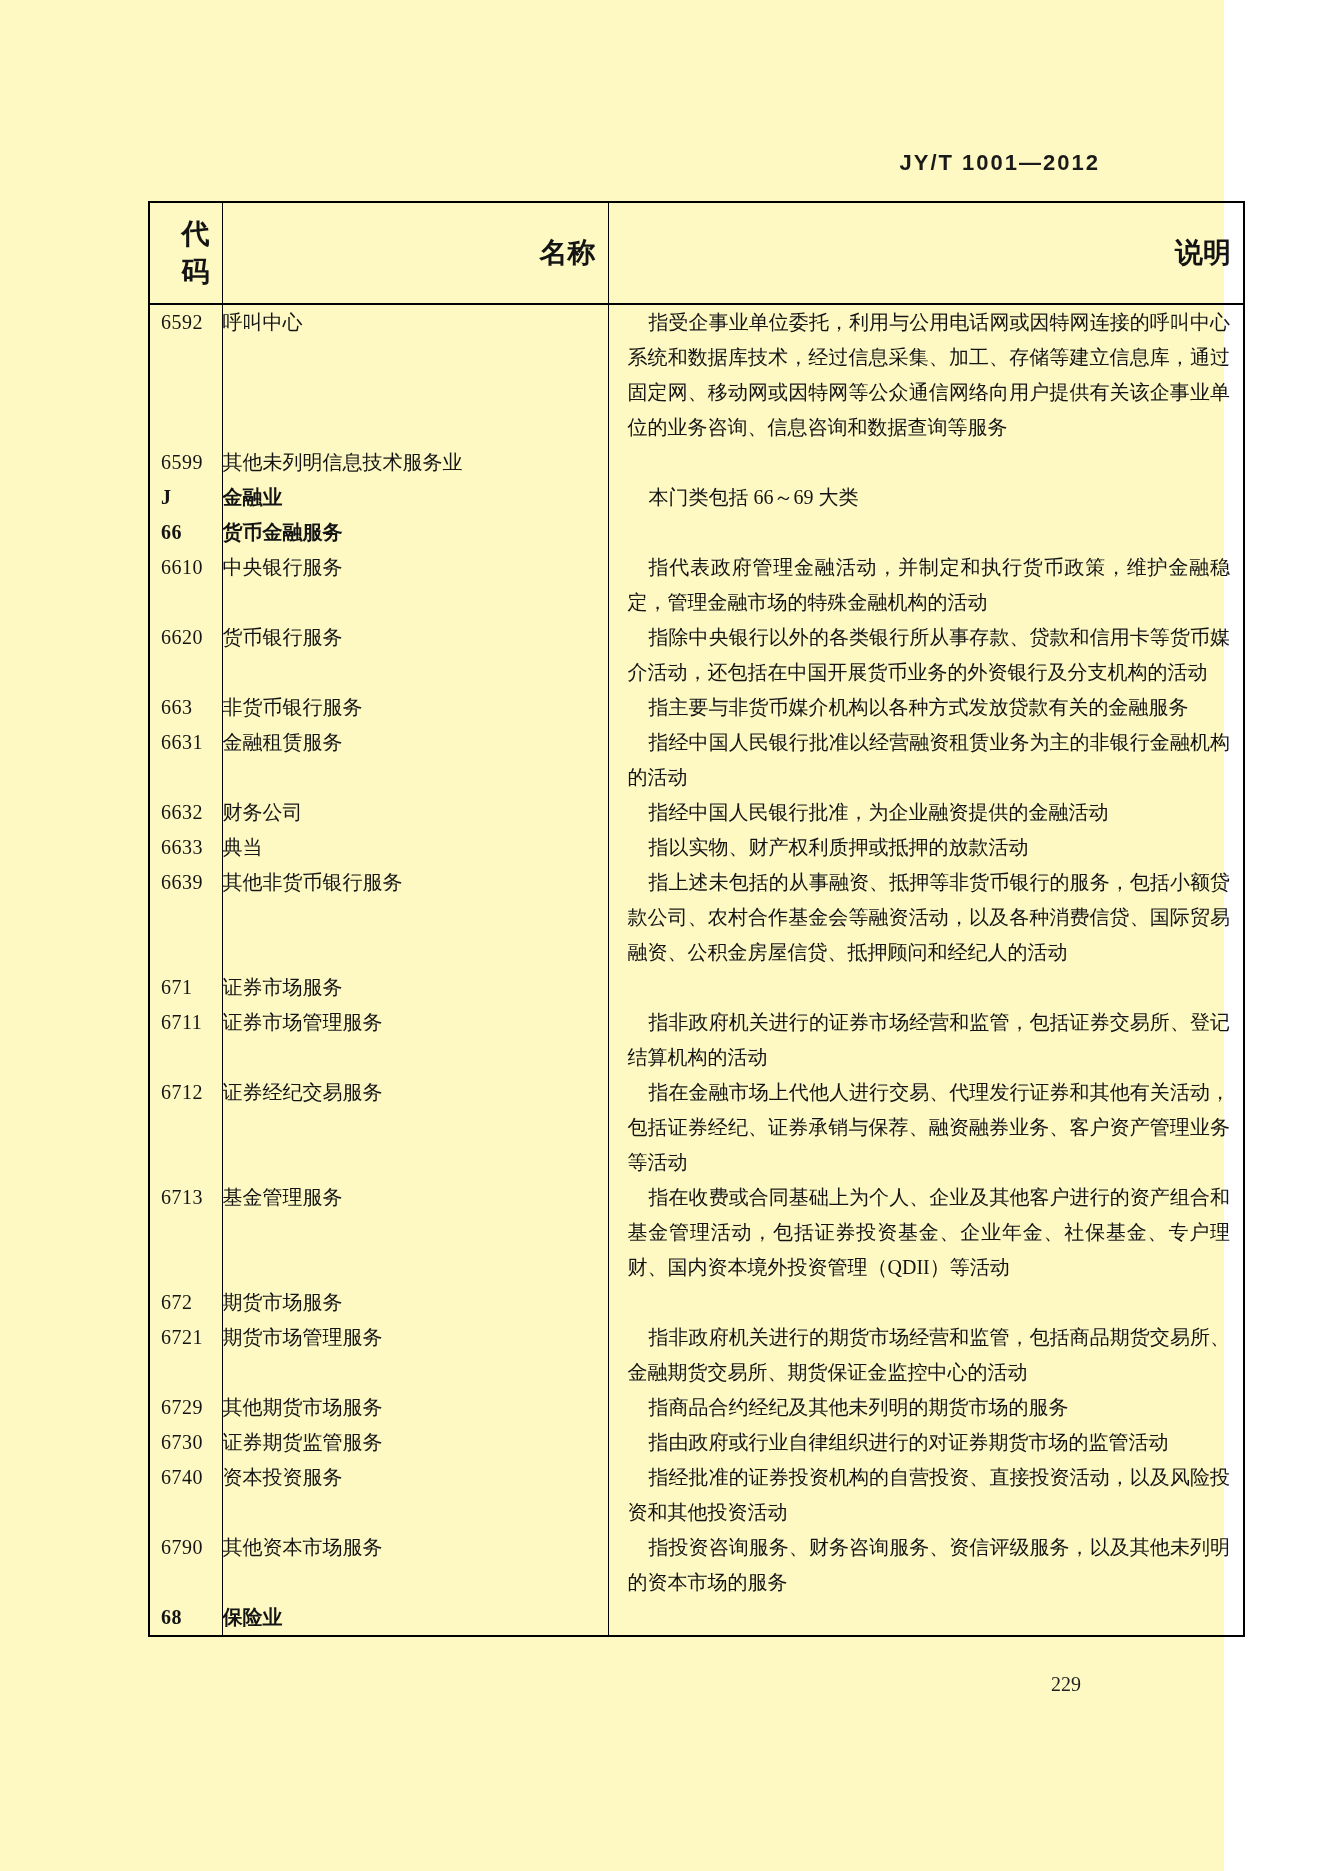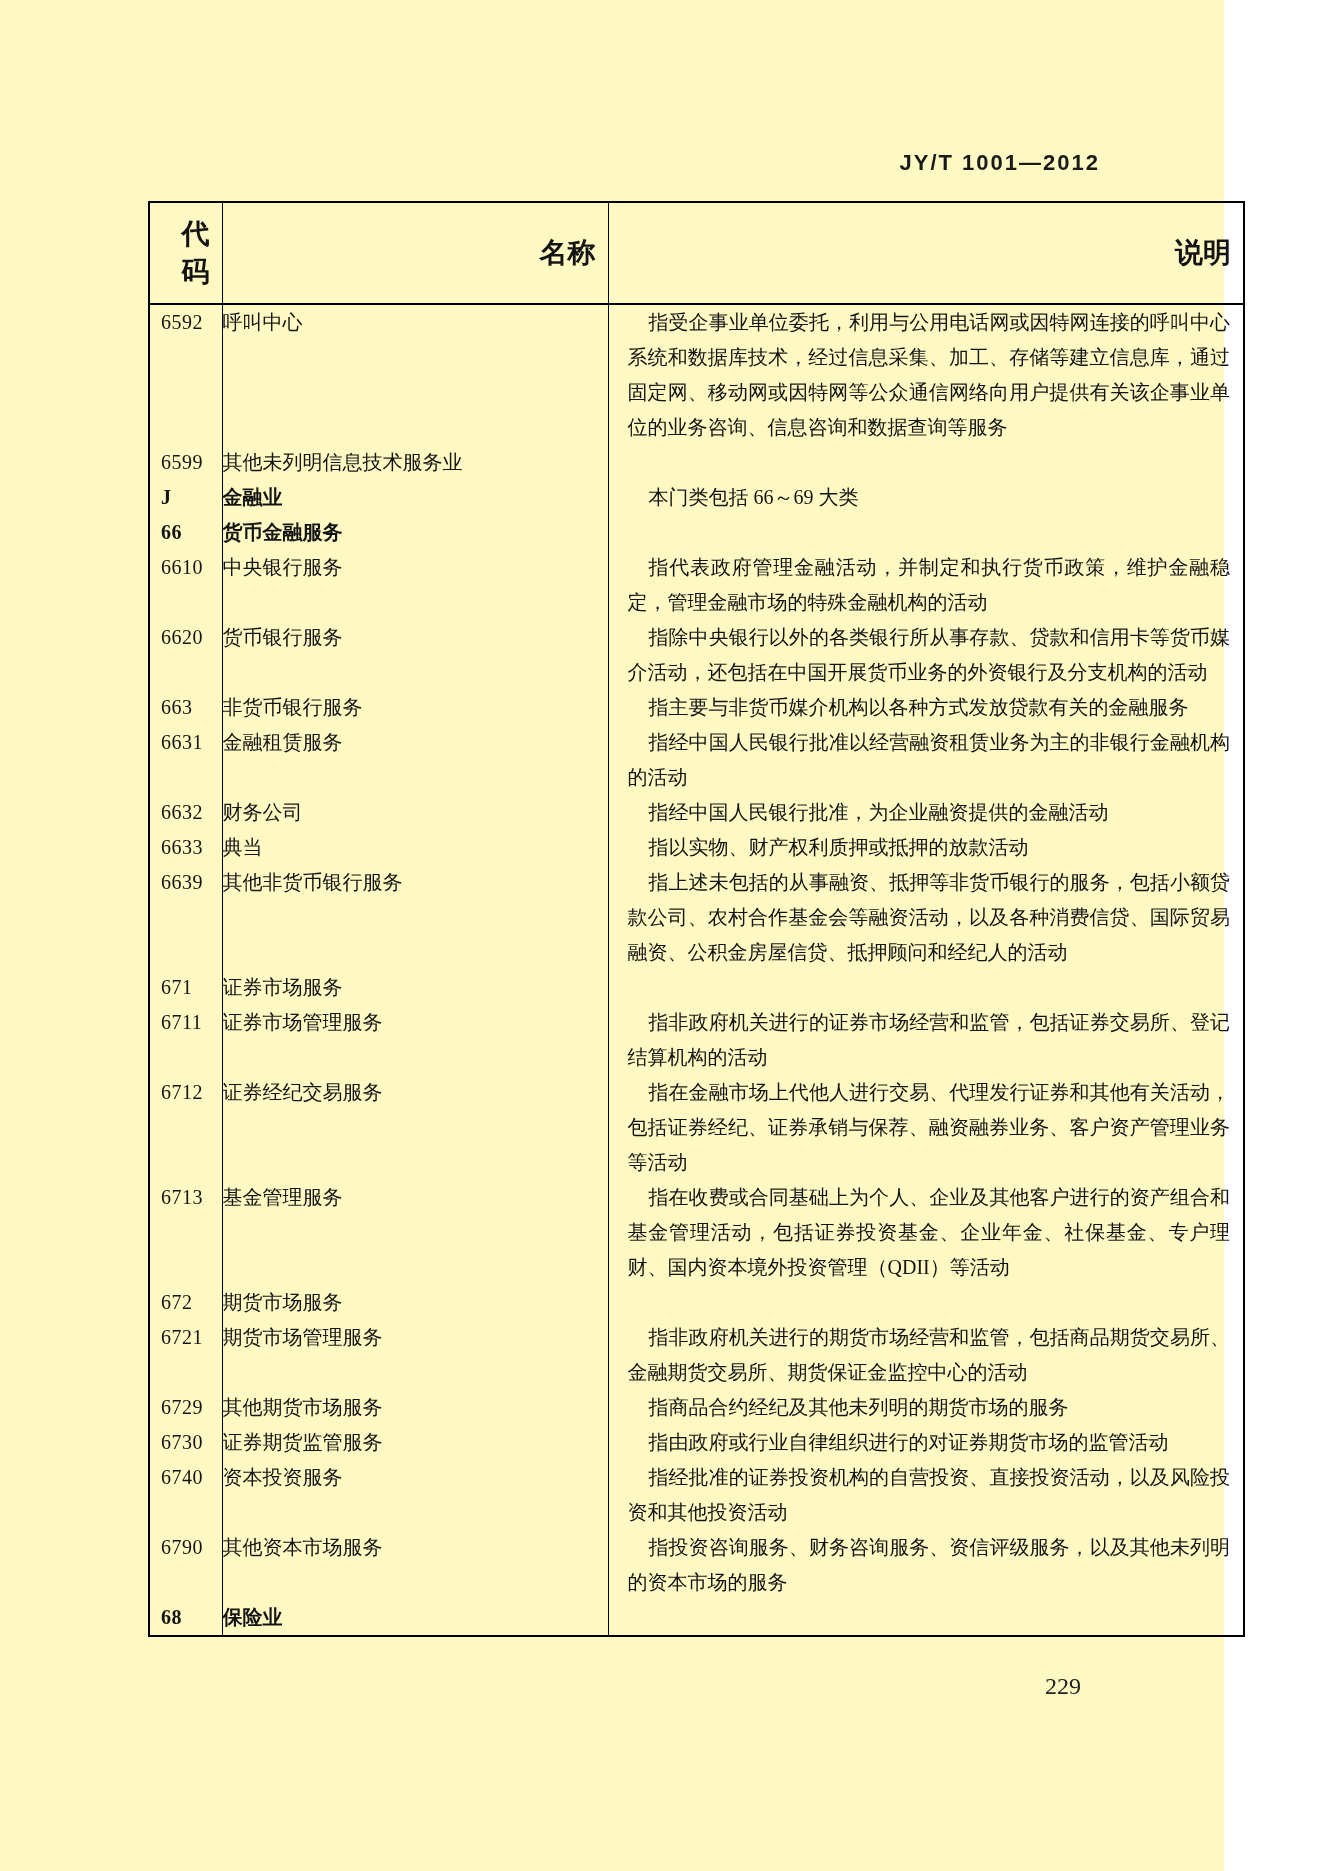--- a/index.html
+++ b/index.html
@@ -63,21 +63,21 @@
     padding-right: 13px;
     text-indent: 21px;
     text-align: justify;
   }
   tr.section-row td.code,
   tr.section-row td.name { font-weight: bold; }
   .page-number {
     margin-top: 36px;
     margin-right: 143px;
     text-align: right;
-    font-size: 24px;
+    font-size: 20px;
     color: #222;
   }
 </style>
 </head>
 <body>
 
 <div class="page">
 
   <div class="doc-header">JY/T 1001—2012</div>
 

